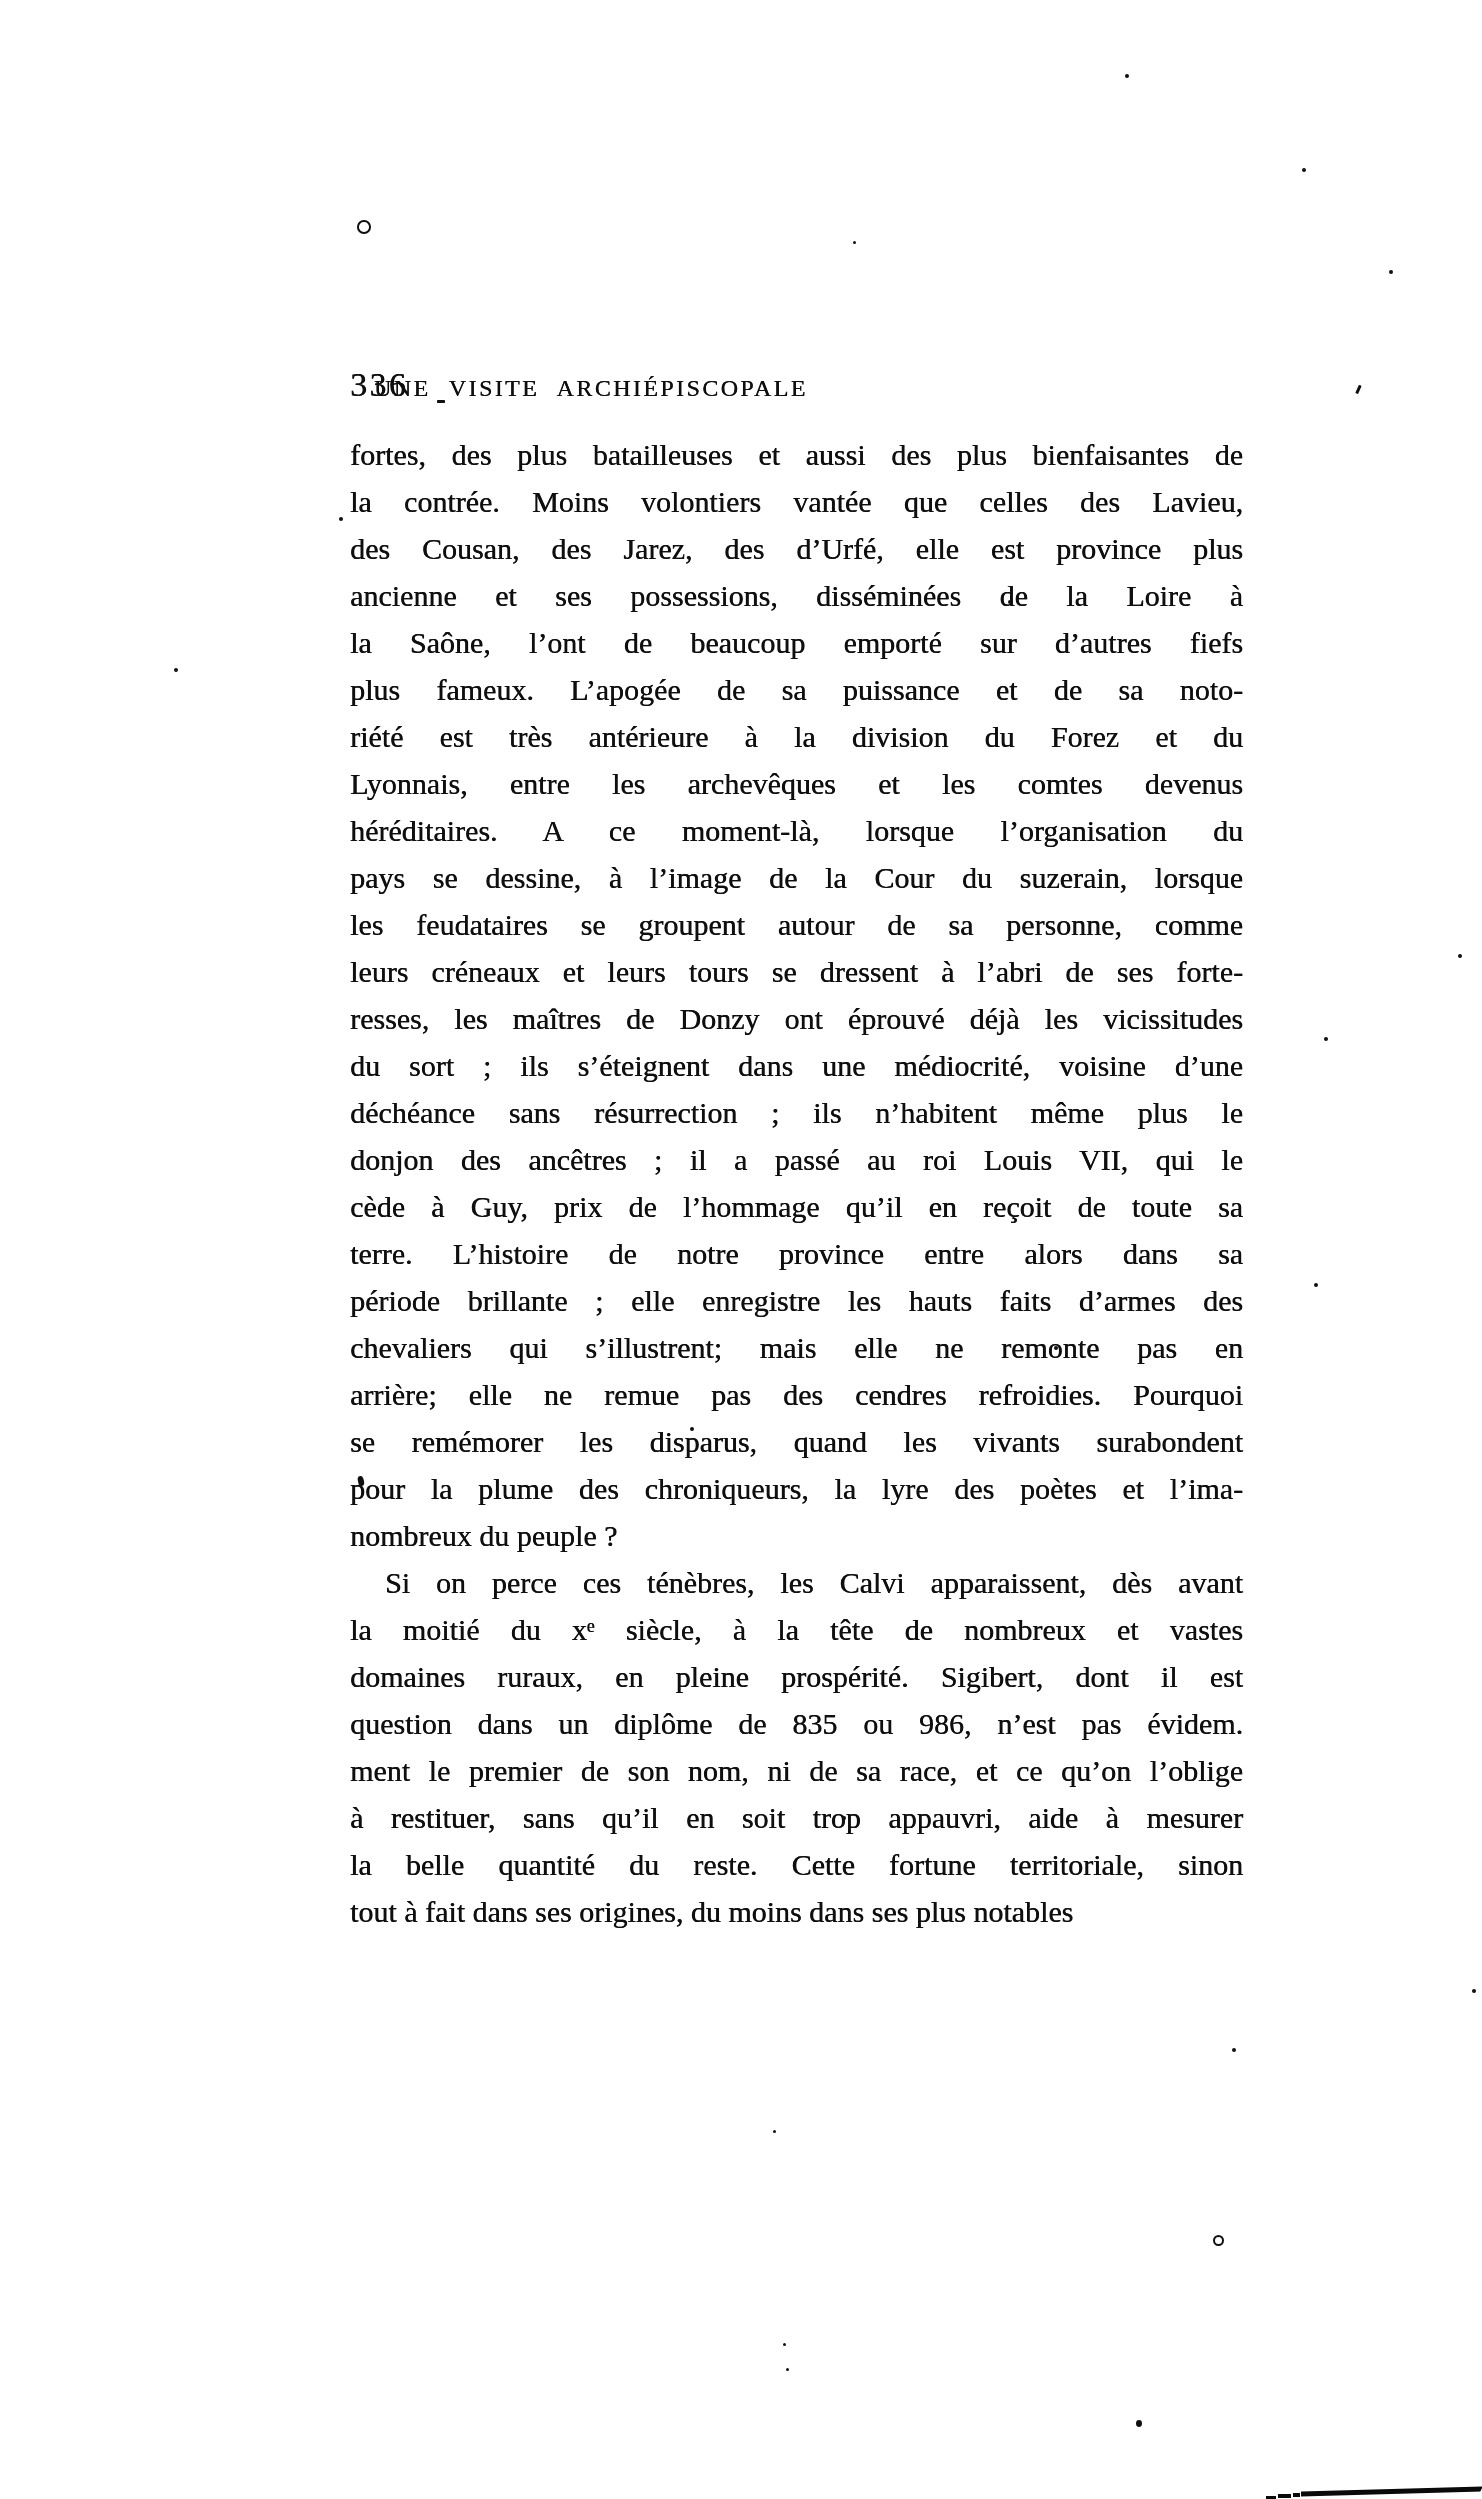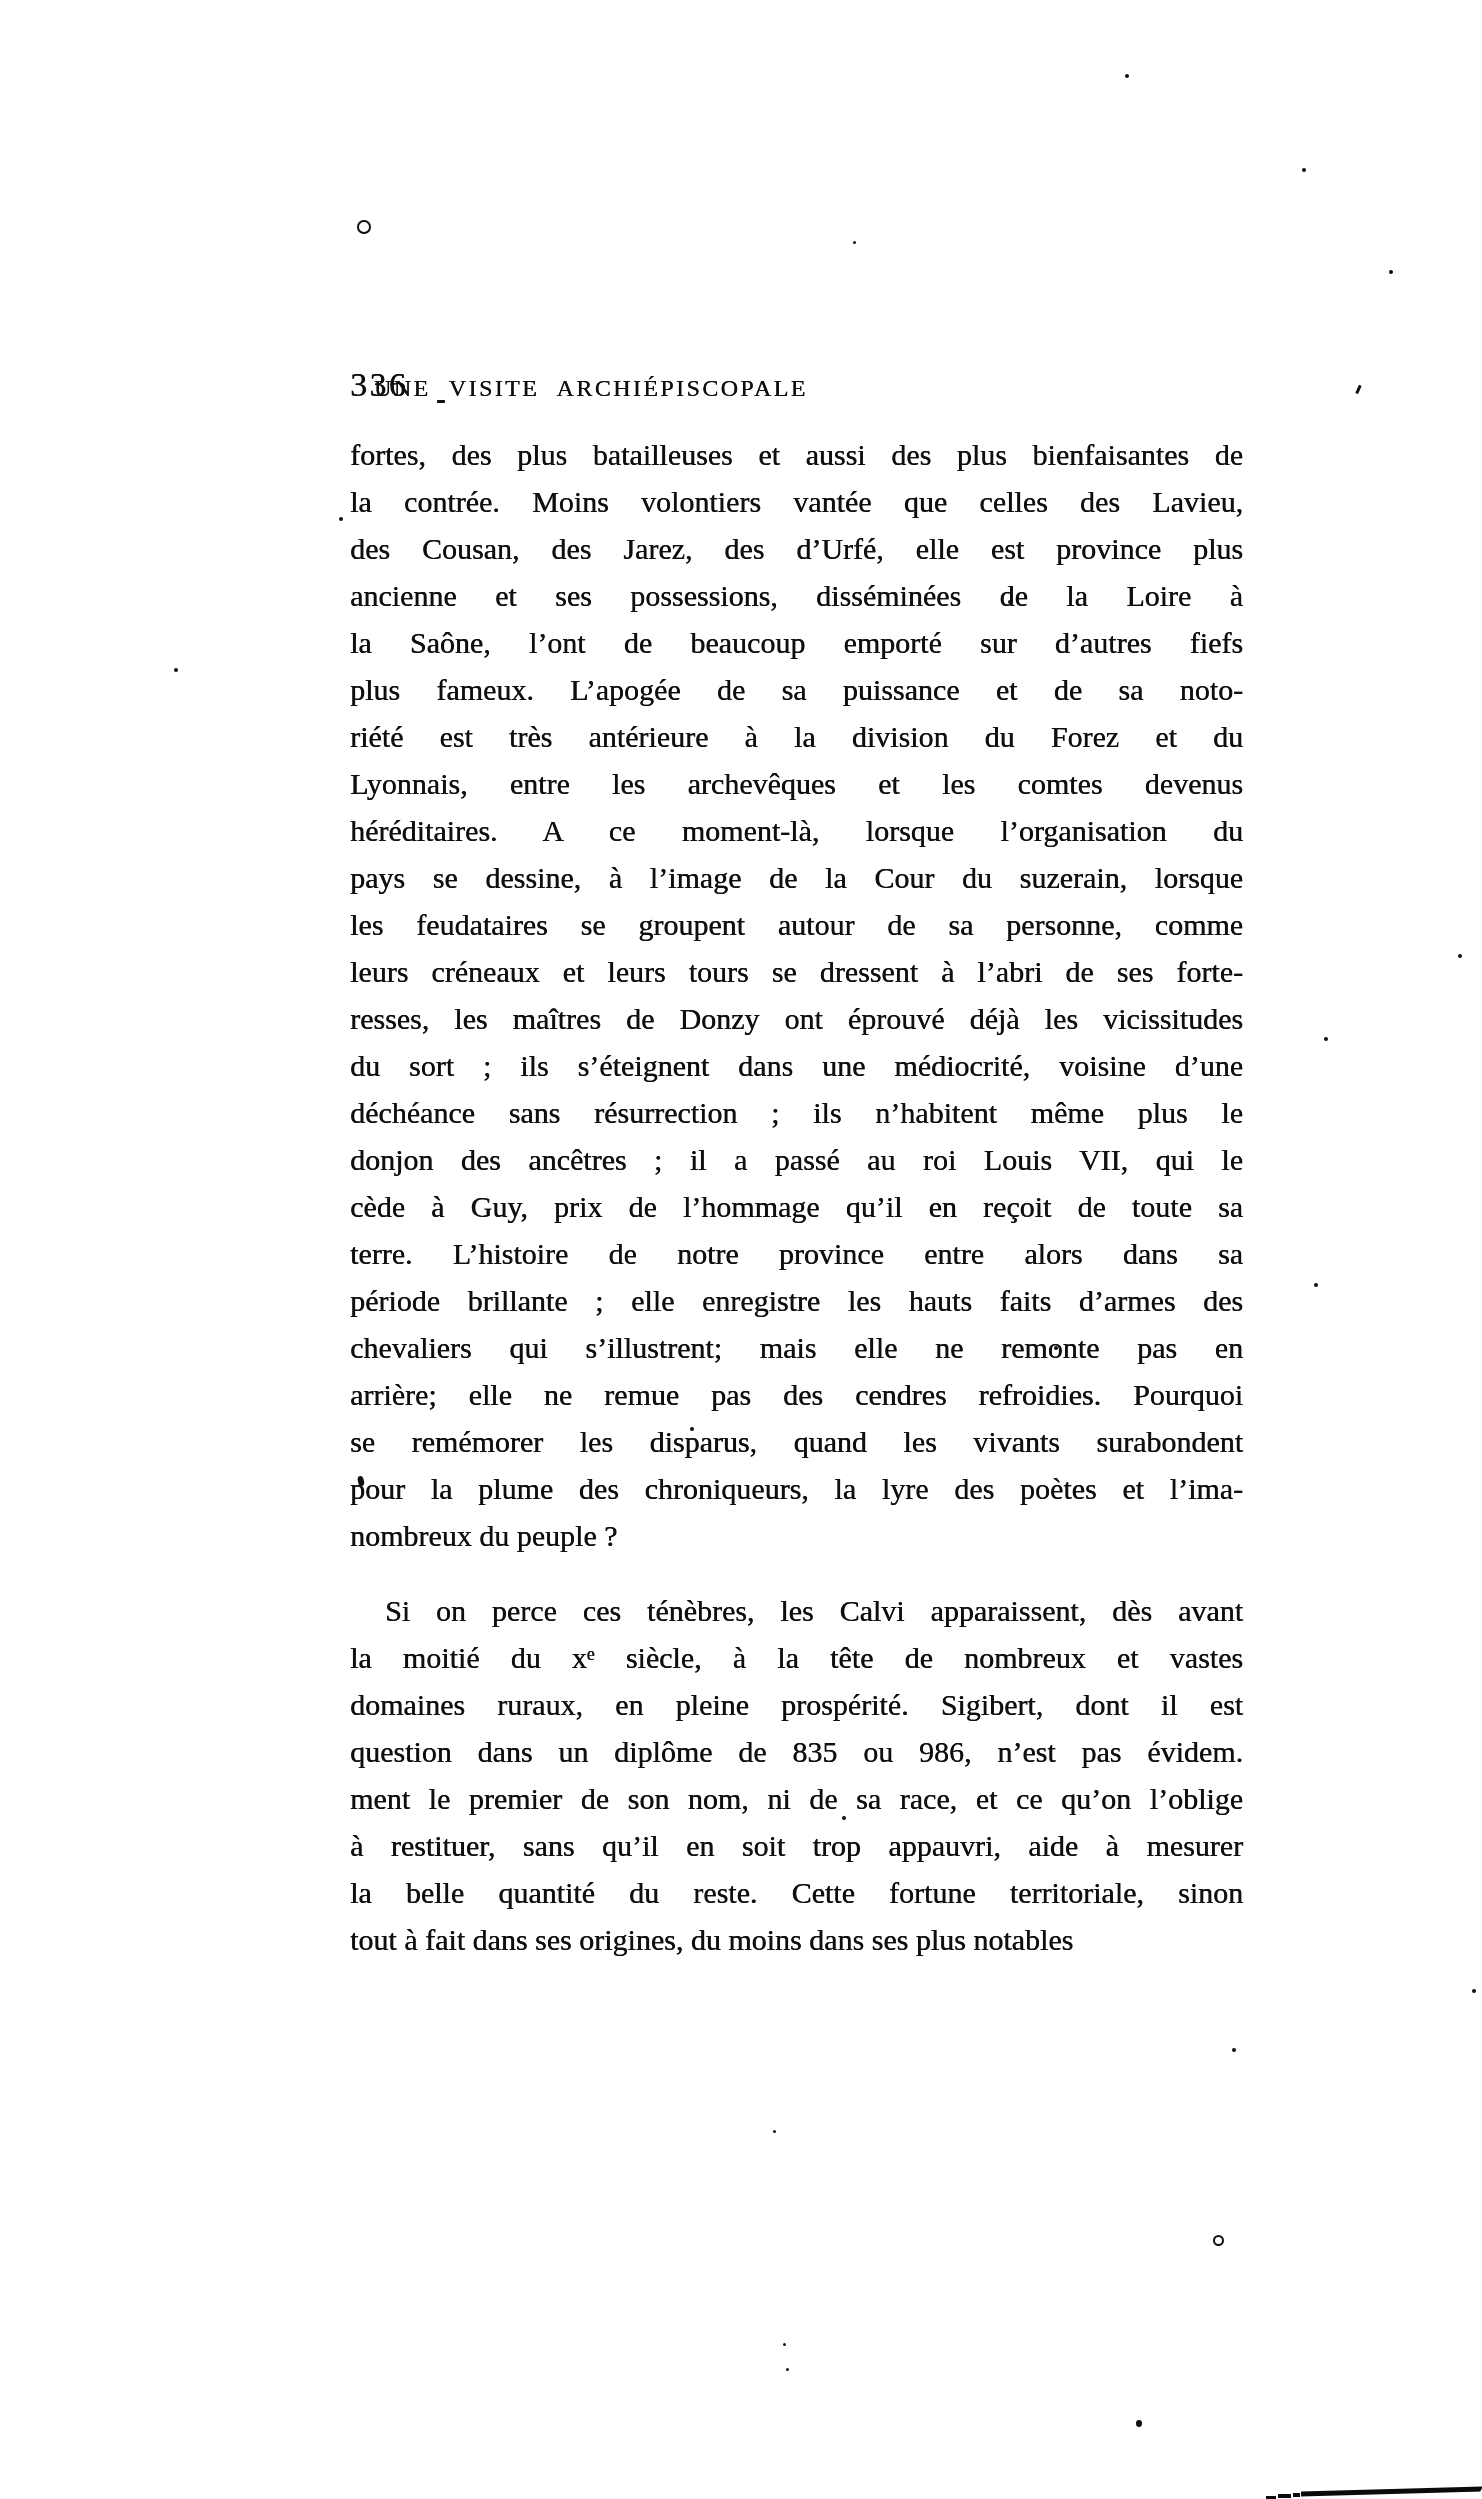--- a/index.html
+++ b/index.html
@@ -54,21 +54,20 @@
   }
   .line {
     text-align: justify;
     text-align-last: justify;
   }
   .line.para-end {
     text-align-last: left;
   }
   .line.indent {
     text-indent: 35px;
-    margin-top: 28px;
   }
   
   .speck { position: absolute; background: #101010; border-radius: 50%; }
   .speck.ring { background: transparent; border: 2.4px solid #101010; }
   .speck.dash { border-radius: 0.8px; }
   .speck.tick { border-radius: 0.8px; transform: rotate(24deg); }
   .speck.comma { border-radius: 50% 50% 50% 0; transform: rotate(-14deg); }
   .scanline { position: absolute; background: #0a0a0a; }
 </style>
 </head>

